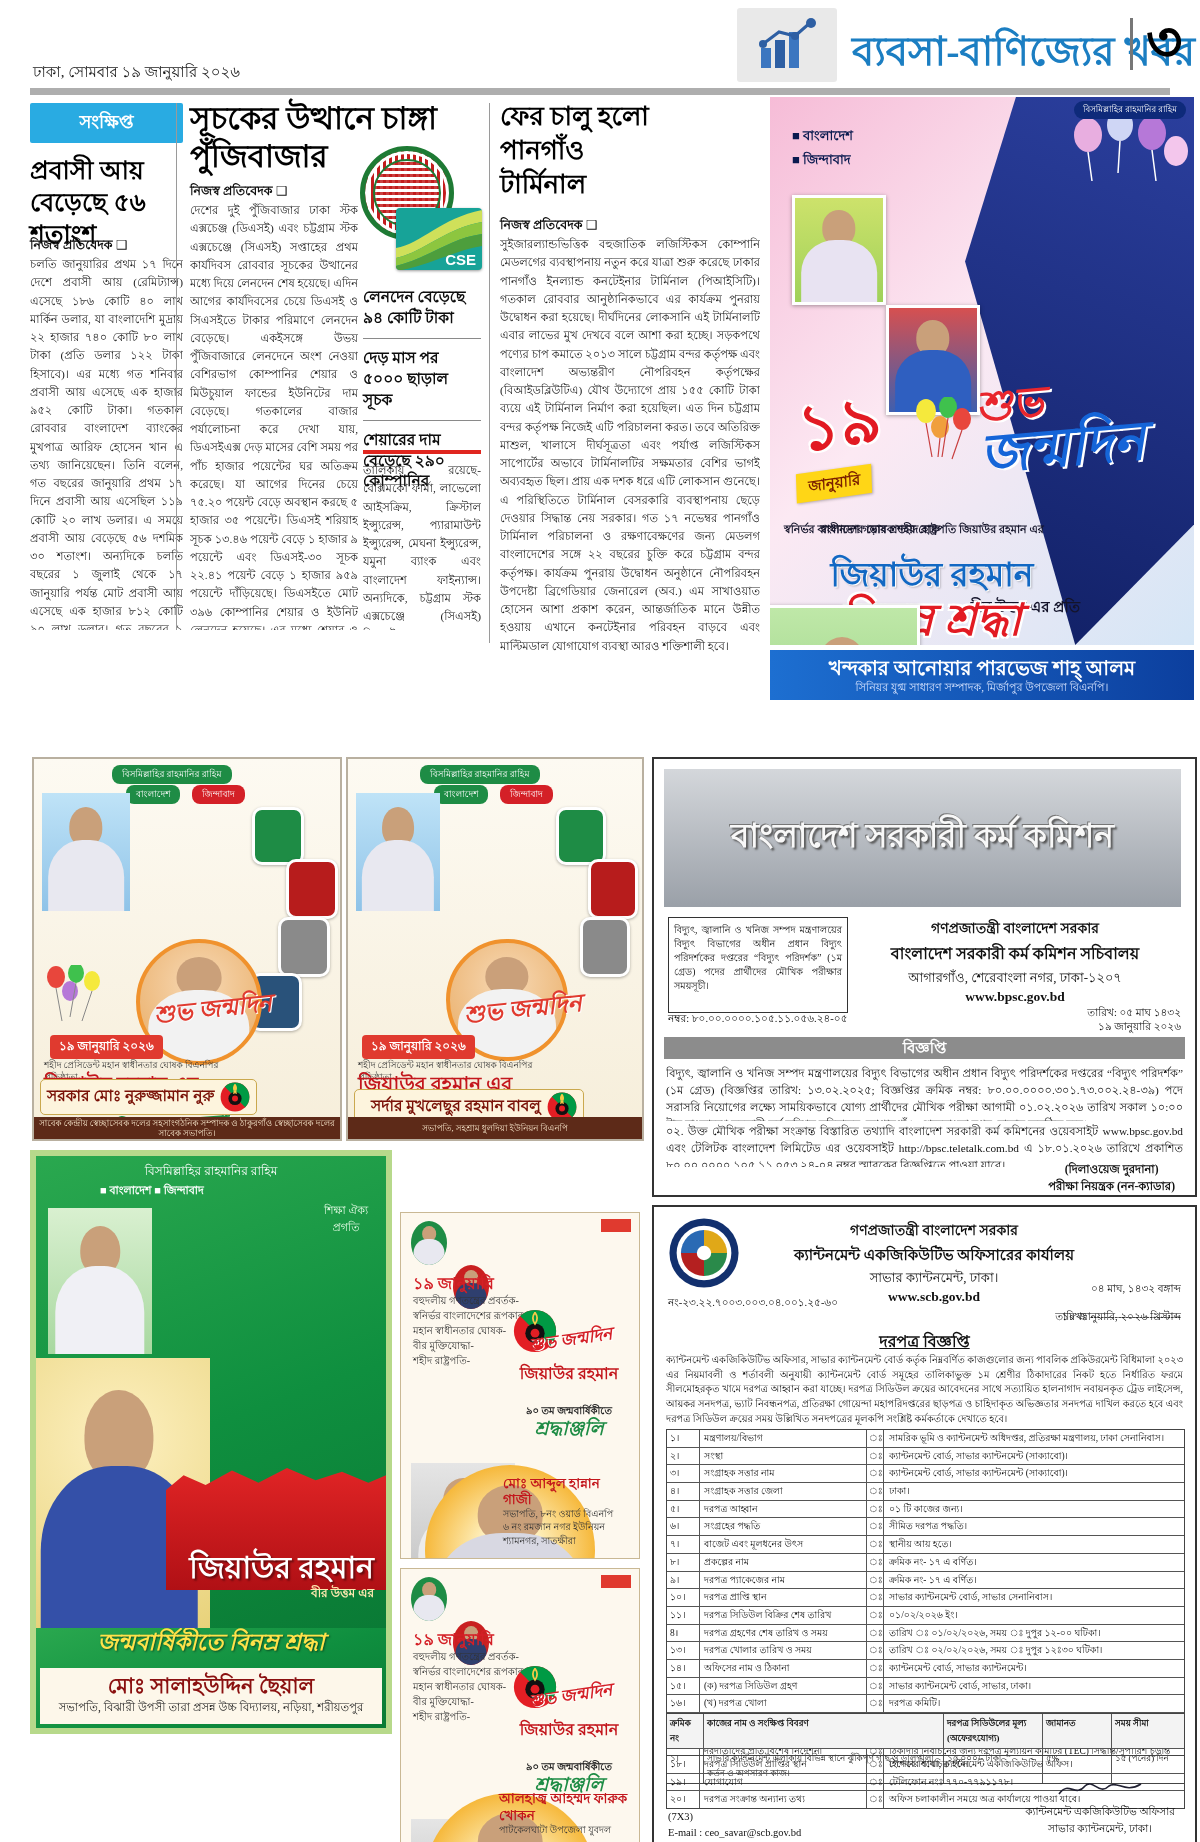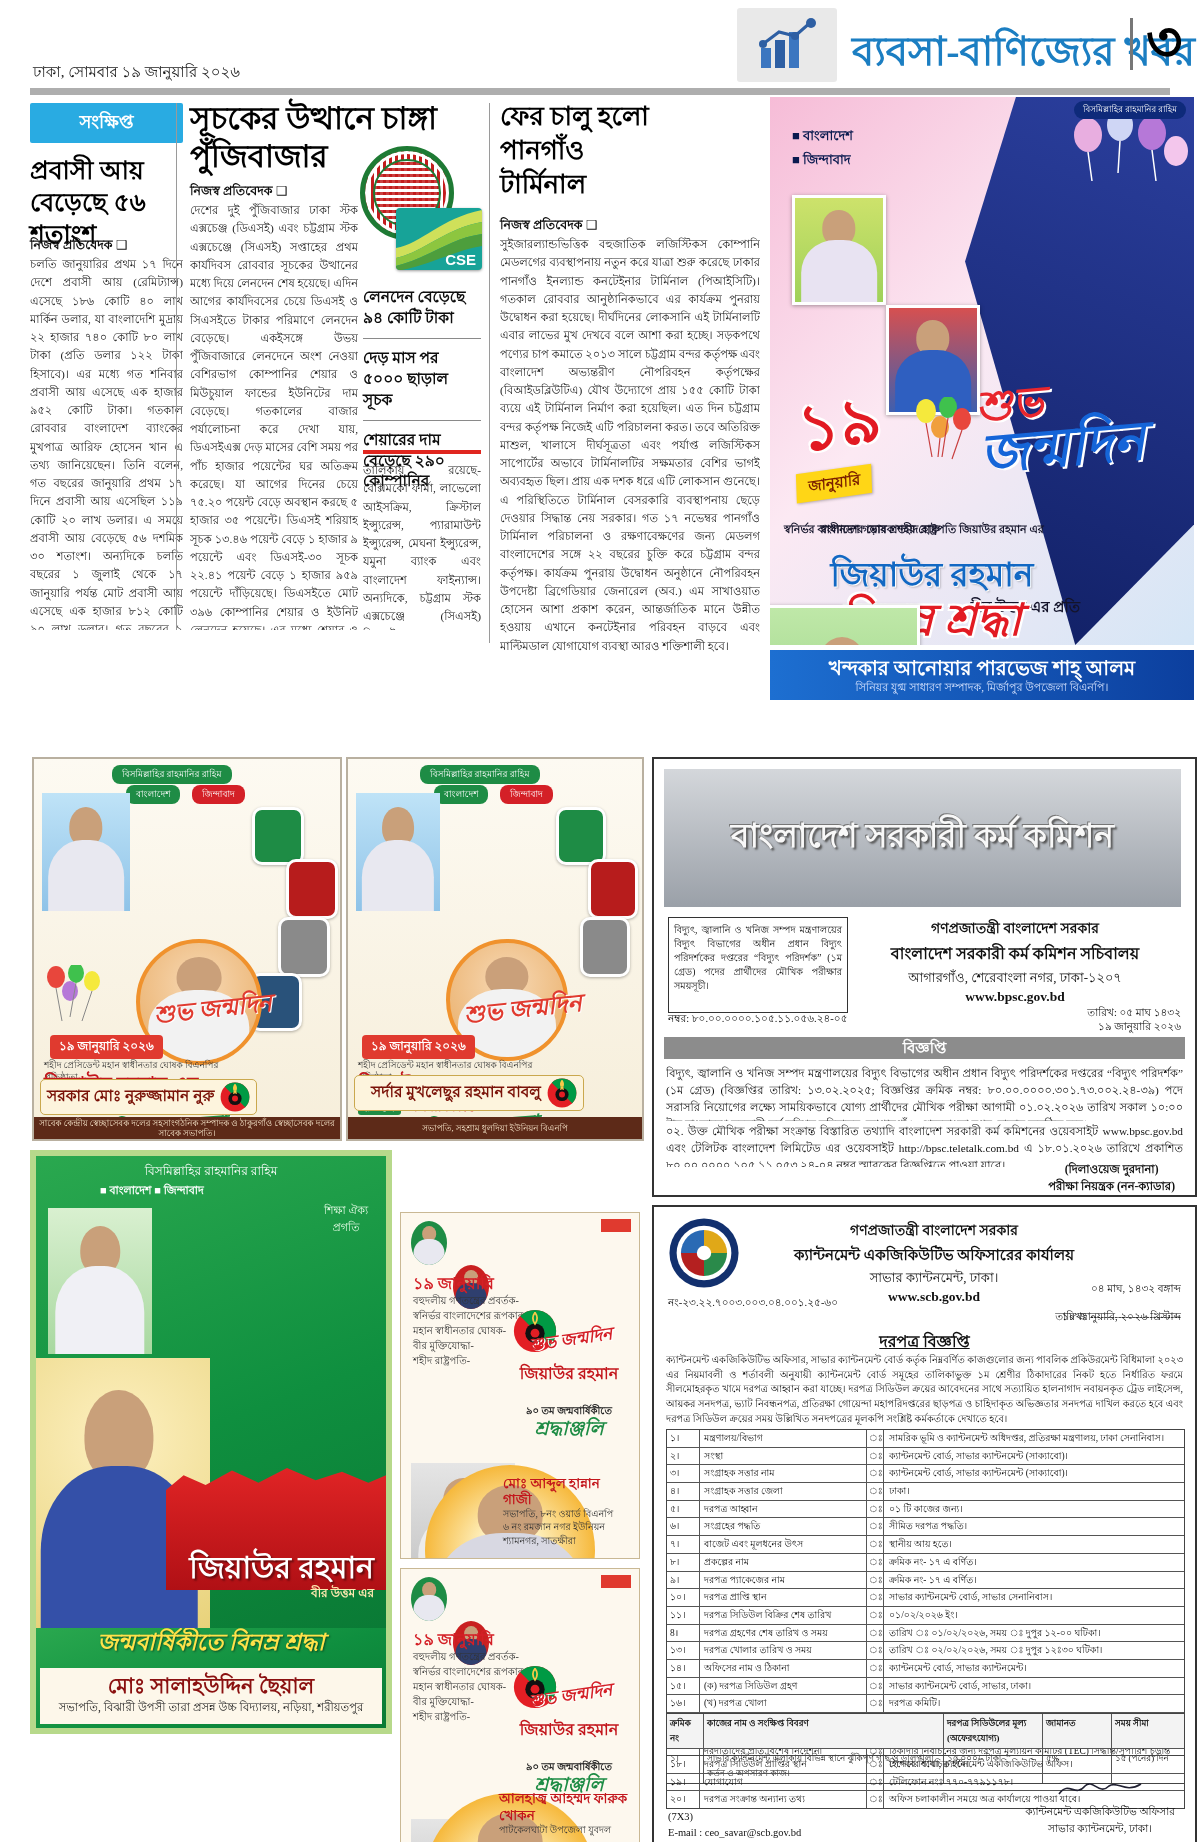--- a/index.html
+++ b/index.html
@@ -291,21 +291,21 @@
     <div class="abs datebox" style="left:14px;top:276px;">১৯ জানুয়ারি ২০২৬</div>
     <div class="abs midad-greet" style="left:116px;top:238px;">শুভ জন্মদিন</div>
     <div class="abs midad-kicker" style="left:10px;top:300px;width:180px;">শহীদ প্রেসিডেন্ট মহান স্বাধীনতার ঘোষক বিএনপির প্রতিষ্ঠাতা</div>
     <div class="abs midad-name" style="left:10px;top:314px;width:200px;">জিয়াউর রহমান এর</div>
     <div class="abs" style="left:10px;top:338px;">
       <span class="annv-pill">৯০তম</span>
       <span class="annv-rest">জন্মবার্ষিকীতে</span>
     </div>
     <div class="abs wish" style="left:32px;top:358px;transform:rotate(-4deg);">আন্তরিক শুভেচ্ছা</div>
 
-    <div class="abs namebar" style="left:6px;bottom:28px;padding-left:16px;">
+    <div class="abs namebar" style="left:6px;bottom:14px;padding-left:16px;">
       <span class="namebar-text">সর্দার মুখলেছুর রহমান বাবলু</span>
       <svg width="30" height="30" viewBox="0 0 100 100">
         <circle cx="50" cy="50" r="48" fill="#e31e24"></circle>
         <path d="M50 2 A48 48 0 0 0 50 98 Z" transform="rotate(135 50 50)" fill="#009a44"></path>
         <circle cx="50" cy="55" r="22" fill="#111"></circle>
           <circle cx="50" cy="55" r="10" fill="#e31e24"></circle>
         <path d="M50 10 L46 40 M50 10 L54 40 M50 8 C44 16,44 26,50 34 C56 26,56 16,50 8" stroke="#f7c948" stroke-width="4" fill="none"></path>
       </svg>
     </div>
     <div class="abs midad-strip" style="left:0;right:0;bottom:0;height:22px;">সভাপতি, সহশ্রাম ধুলদিয়া ইউনিয়ন বিএনপি</div>

